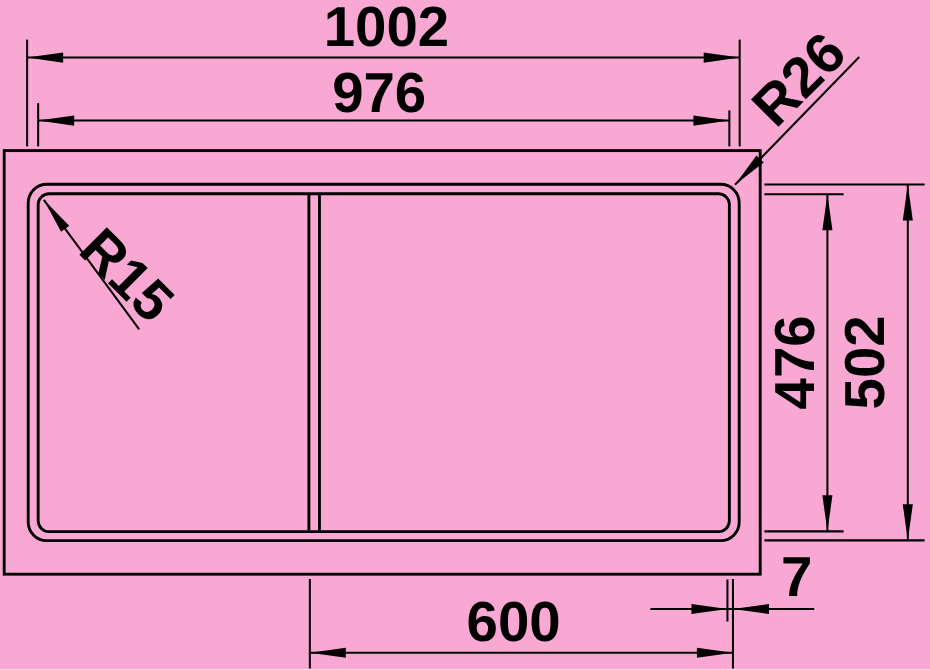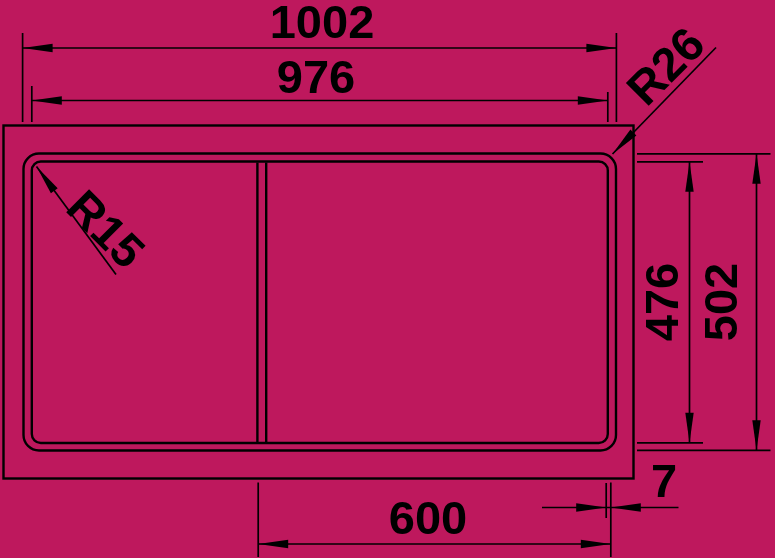--- a/index.html
+++ b/index.html
@@ -4,21 +4,21 @@
 <style>
   html, body {
     margin: 0;
     padding: 0;
     background: #ffffff;
   }
   .stage {
     position: relative;
     width: 775px;
     height: 558px;
-    background: #be185d;
+    background: #f9a8d4;
     overflow: hidden;
   }
   svg { display: block; }
   .outline {
     fill: none;
     stroke: #000000;
     stroke-width: 2.4;
   }
   .dimline {
     fill: none;

